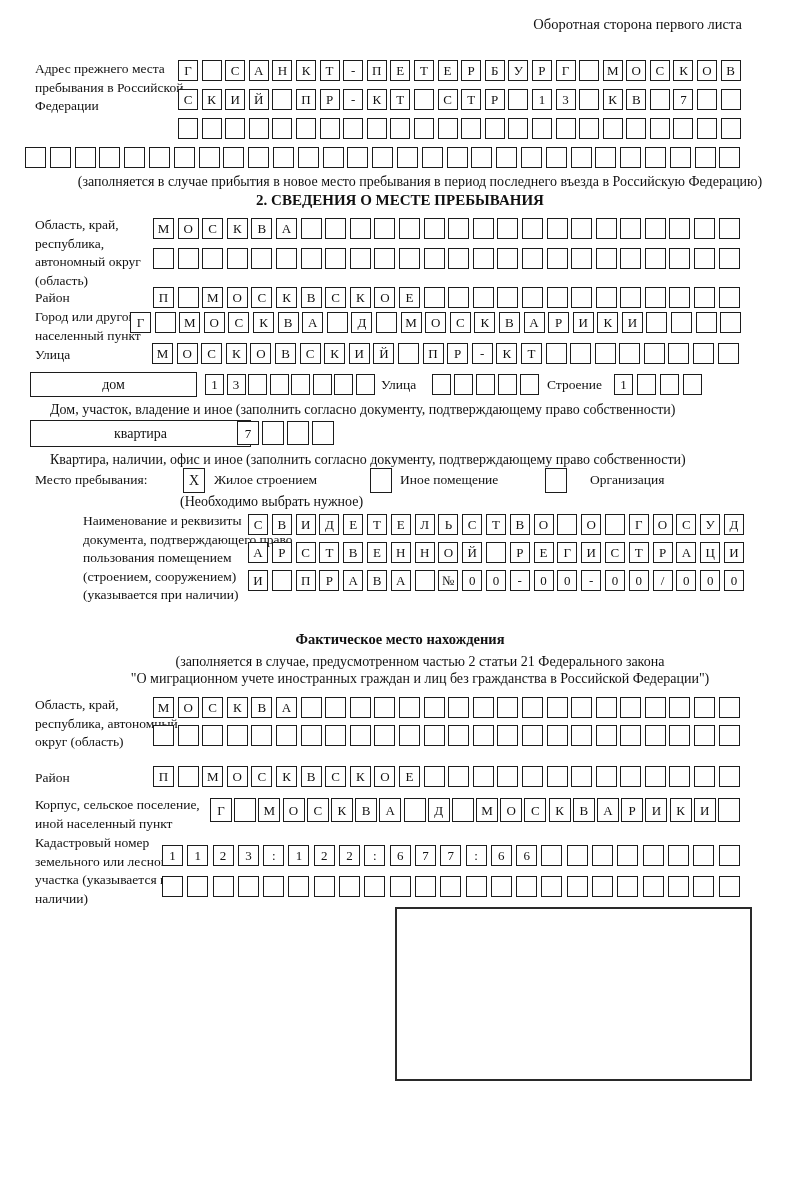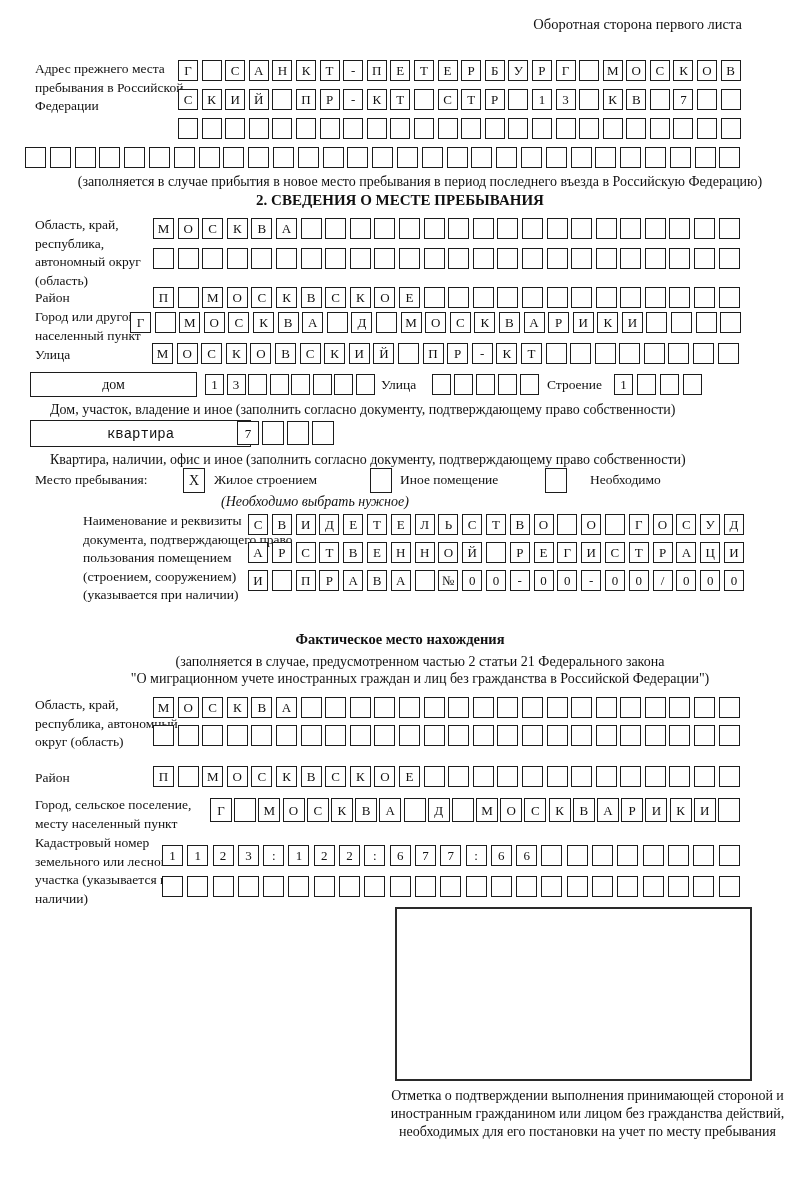--- a/index.html
+++ b/index.html
@@ -301,37 +301,37 @@
     </div>
   <div class="abs lbl" style="left:547px;top:376px;">Строение</div>
   <div class="abs cellrow" style="left:614px;top:374px;--cw:19px;--g:4px;">
       <div class="cell">1</div>
       <div class="cell"></div>
       <div class="cell"></div>
       <div class="cell"></div>
     </div>
   <div class="abs cap" style="left:30px;top:402px;">Дом, участок, владение и иное (заполнить согласно документу, подтверждающему право собственности)</div>
 
-  <div class="abs bigbox" style="left:30px;top:420px;width:221px;height:27px;font-family:Liberation Mono, monospace;">квартира</div>
+  <div class="abs bigbox" style="left:30px;top:420px;width:221px;height:27px;">квартира</div>
   <div class="abs cellrow" style="left:237px;top:421px;--cw:22px;--ch:24px;--g:3px;">
       <div class="cell">7</div>
       <div class="cell"></div>
       <div class="cell"></div>
       <div class="cell"></div>
     </div>
   <div class="abs cap" style="left:30px;top:452px;">Квартира, наличии, офис и иное (заполнить согласно документу, подтверждающему право собственности)</div>
 
   <div class="abs lbl" style="left:35px;top:471px;">Место пребывания:</div>
   <div class="abs chk" style="left:183px;top:468px;">X</div>
   <div class="abs lbl" style="left:214px;top:471px;">Жилое строением</div>
   <div class="abs chk" style="left:370px;top:468px;"></div>
   <div class="abs lbl" style="left:400px;top:471px;">Иное помещение</div>
   <div class="abs chk" style="left:545px;top:468px;"></div>
-  <div class="abs lbl" style="left:590px;top:471px;">Необходимо</div>
-  <div class="abs cap" style="left:160px;top:494px;width:270px;text-align:center;font-style:italic;">(Необходимо выбрать нужное)</div>
+  <div class="abs lbl" style="left:590px;top:471px;">Организация</div>
+  <div class="abs cap" style="left:160px;top:494px;width:270px;text-align:left;">(Необходимо выбрать нужное)</div>
 
   <div class="abs lbl" style="left:35px;top:512px;width:210px;margin-left:48px;">Наименование и реквизиты документа, подтверждающего право пользования помещением (строением, сооружением) (указывается при наличии)</div>
   <div class="abs cellrow" style="left:248px;top:514px;--cw:20px;--g:3.8px;">
       <div class="cell">С</div>
       <div class="cell">В</div>
       <div class="cell">И</div>
       <div class="cell">Д</div>
       <div class="cell">Е</div>
       <div class="cell">Т</div>
       <div class="cell">Е</div>
@@ -476,21 +476,21 @@
       <div class="cell"></div>
       <div class="cell"></div>
       <div class="cell"></div>
       <div class="cell"></div>
       <div class="cell"></div>
       <div class="cell"></div>
       <div class="cell"></div>
       <div class="cell"></div>
     </div>
 
-  <div class="abs lbl" style="left:35px;top:796px;width:172px;">Город, сельское поселение, месту населенный пункт</div>
+  <div class="abs lbl" style="left:35px;top:796px;width:172px;">Корпус, сельское поселение, иной населенный пункт</div>
   <div class="abs cellrow" style="left:210px;top:798px;--cw:22px;--ch:24px;--g:2.2px;">
       <div class="cell">Г</div>
       <div class="cell"></div>
       <div class="cell">М</div>
       <div class="cell">О</div>
       <div class="cell">С</div>
       <div class="cell">К</div>
       <div class="cell">В</div>
       <div class="cell">А</div>
       <div class="cell"></div>
@@ -555,15 +555,14 @@
       <div class="cell"></div>
       <div class="cell"></div>
       <div class="cell"></div>
       <div class="cell"></div>
       <div class="cell"></div>
       <div class="cell"></div>
       <div class="cell"></div>
     </div>
 
   <div class="abs stamp" style="left:395px;top:907px;width:357px;height:174px;"></div>
-  <div class="abs" style="left:385px;top:1087px;width:405px;text-align:center;font-size:14px;line-height:18px;">Отметка о подтверждении выполнения принимающей стороной и иностранным гражданином или лицом без гражданства действий, необходимых для его постановки на учет по месту пребывания</div>
 
 </div>
 
 </body></html>

